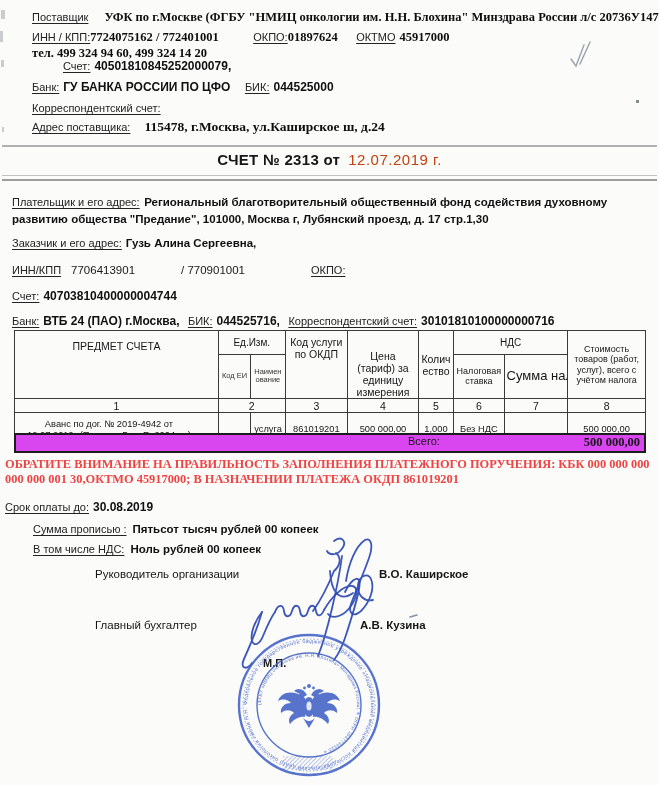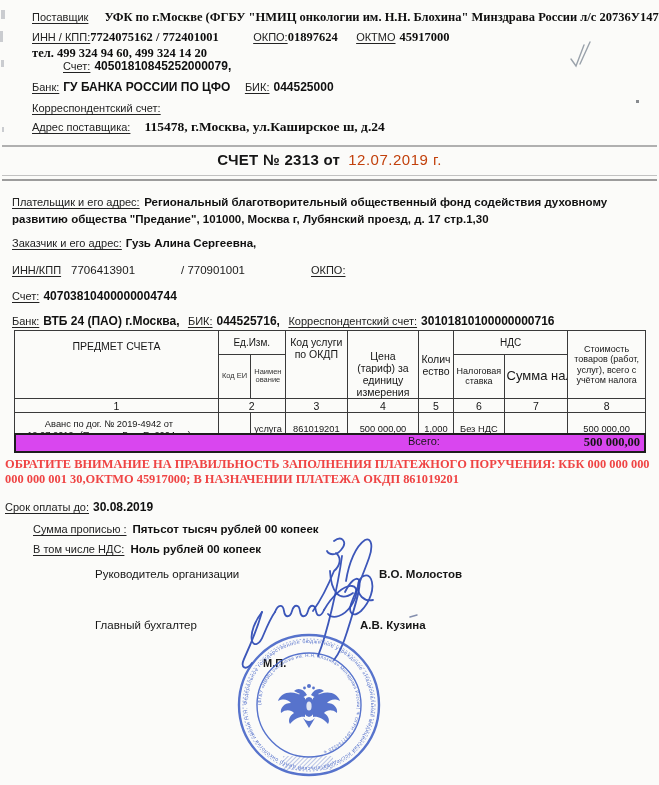--- a/index.html
+++ b/index.html
@@ -169,21 +169,21 @@
   <span class="u">Срок оплаты до:</span><span class="bs gap4" style="font-size:12px;">30.08.2019</span>
 </div>
 <div class="r" style="left:33px;top:519px;">
   <span class="u">Сумма  прописью :</span><span class="bs gap6">Пятьсот тысяч рублей 00 копеек</span>
 </div>
 <div class="r" style="left:33px;top:539px;">
   <span class="u">В том числе НДС:</span><span class="bs gap6">Ноль рублей 00 копеек</span>
 </div>
 
 <div class="r signlabel" style="left:95px;top:568px;">Руководитель организации</div>
-<div class="r signname" style="left:379px;top:568px;">В.О. Молостов</div>
+<div class="r signname" style="left:379px;top:568px;">В.О. Каширское</div>
 <div class="r signlabel" style="left:95px;top:619px;">Главный бухгалтер</div>
 <div class="r signname" style="left:360px;top:619px;">А.В. Кузина</div>
 <div class="mp">М.П.</div>
 
 <svg class="overlay" viewBox="0 0 659 785">
 
   <g stroke="#9aa2ab" stroke-width="1.4" fill="none" stroke-linecap="round">
     <path d="M571,59 l5,7 l8,-21"></path>
     <path d="M580,64 l10,-22"></path>
   </g>

